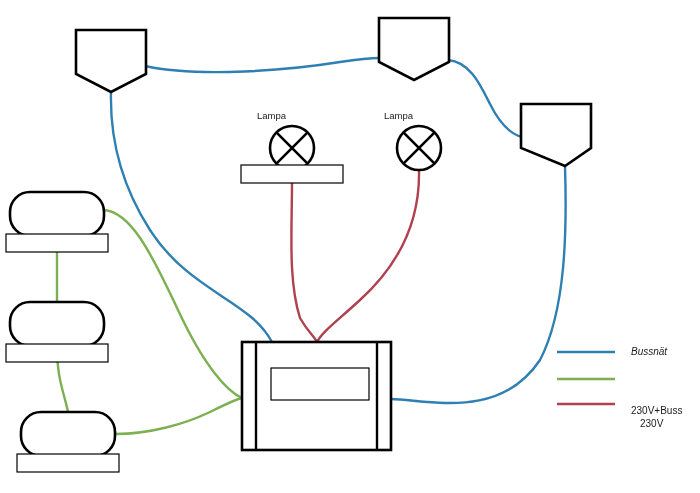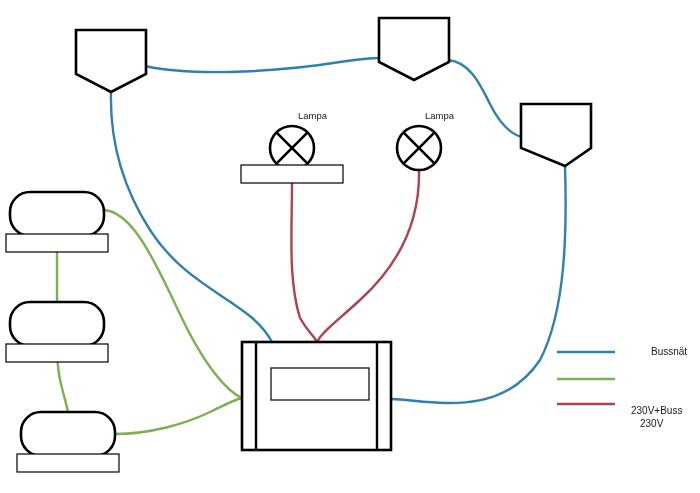--- a/index.html
+++ b/index.html
@@ -55,21 +55,21 @@
     fill: #ffffff;
     stroke: #000000;
     stroke-width: 2.6;
   }
   .panel-divider {
     stroke: #000000;
     stroke-width: 2.4;
   }
   .node-label {
     position: absolute;
-    text-align: right;
+    text-align: left;
     color: #1a1a1a;
     font-size: 9.5px;
     line-height: 11.5px;
     white-space: pre-line;
     pointer-events: none;
   }
   .legend-label {
     position: absolute;
     color: #1a1a1a;
     font-size: 10px;
@@ -165,19 +165,19 @@
   <div class="node-label" style="left:10px; top:318px; width:94px;">Eluttag</div>
   <div class="node-label" style="left:6px; top:347px; width:102px;">Aktor för uttag</div>
 
   <div class="node-label" style="left:21px; top:428px; width:94px;">Eluttag</div>
   <div class="node-label" style="left:17px; top:457px; width:102px;">Aktor för uttag</div>
 
   <div class="node-label" style="left:256px; top:345px; width:122px;">Elcentral</div>
 
   <div class="node-label" style="left:274px; top:372px; width:92px;">Aktor för utvalda delar</div>
 
-  <div class="legend-label" style="left:651px; top:346px;">Bussnät</div>
+  <div class="legend-label" style="left:631px; top:346px;font-style:italic;">Bussnät</div>
 
   <div class="legend-label" style="left:631px; top:373px;margin-top:32px;">230V+Buss</div>
 
   <div class="legend-label" style="left:640px; top:418px;">230V</div>
 
 </div>
 
 </body></html>

